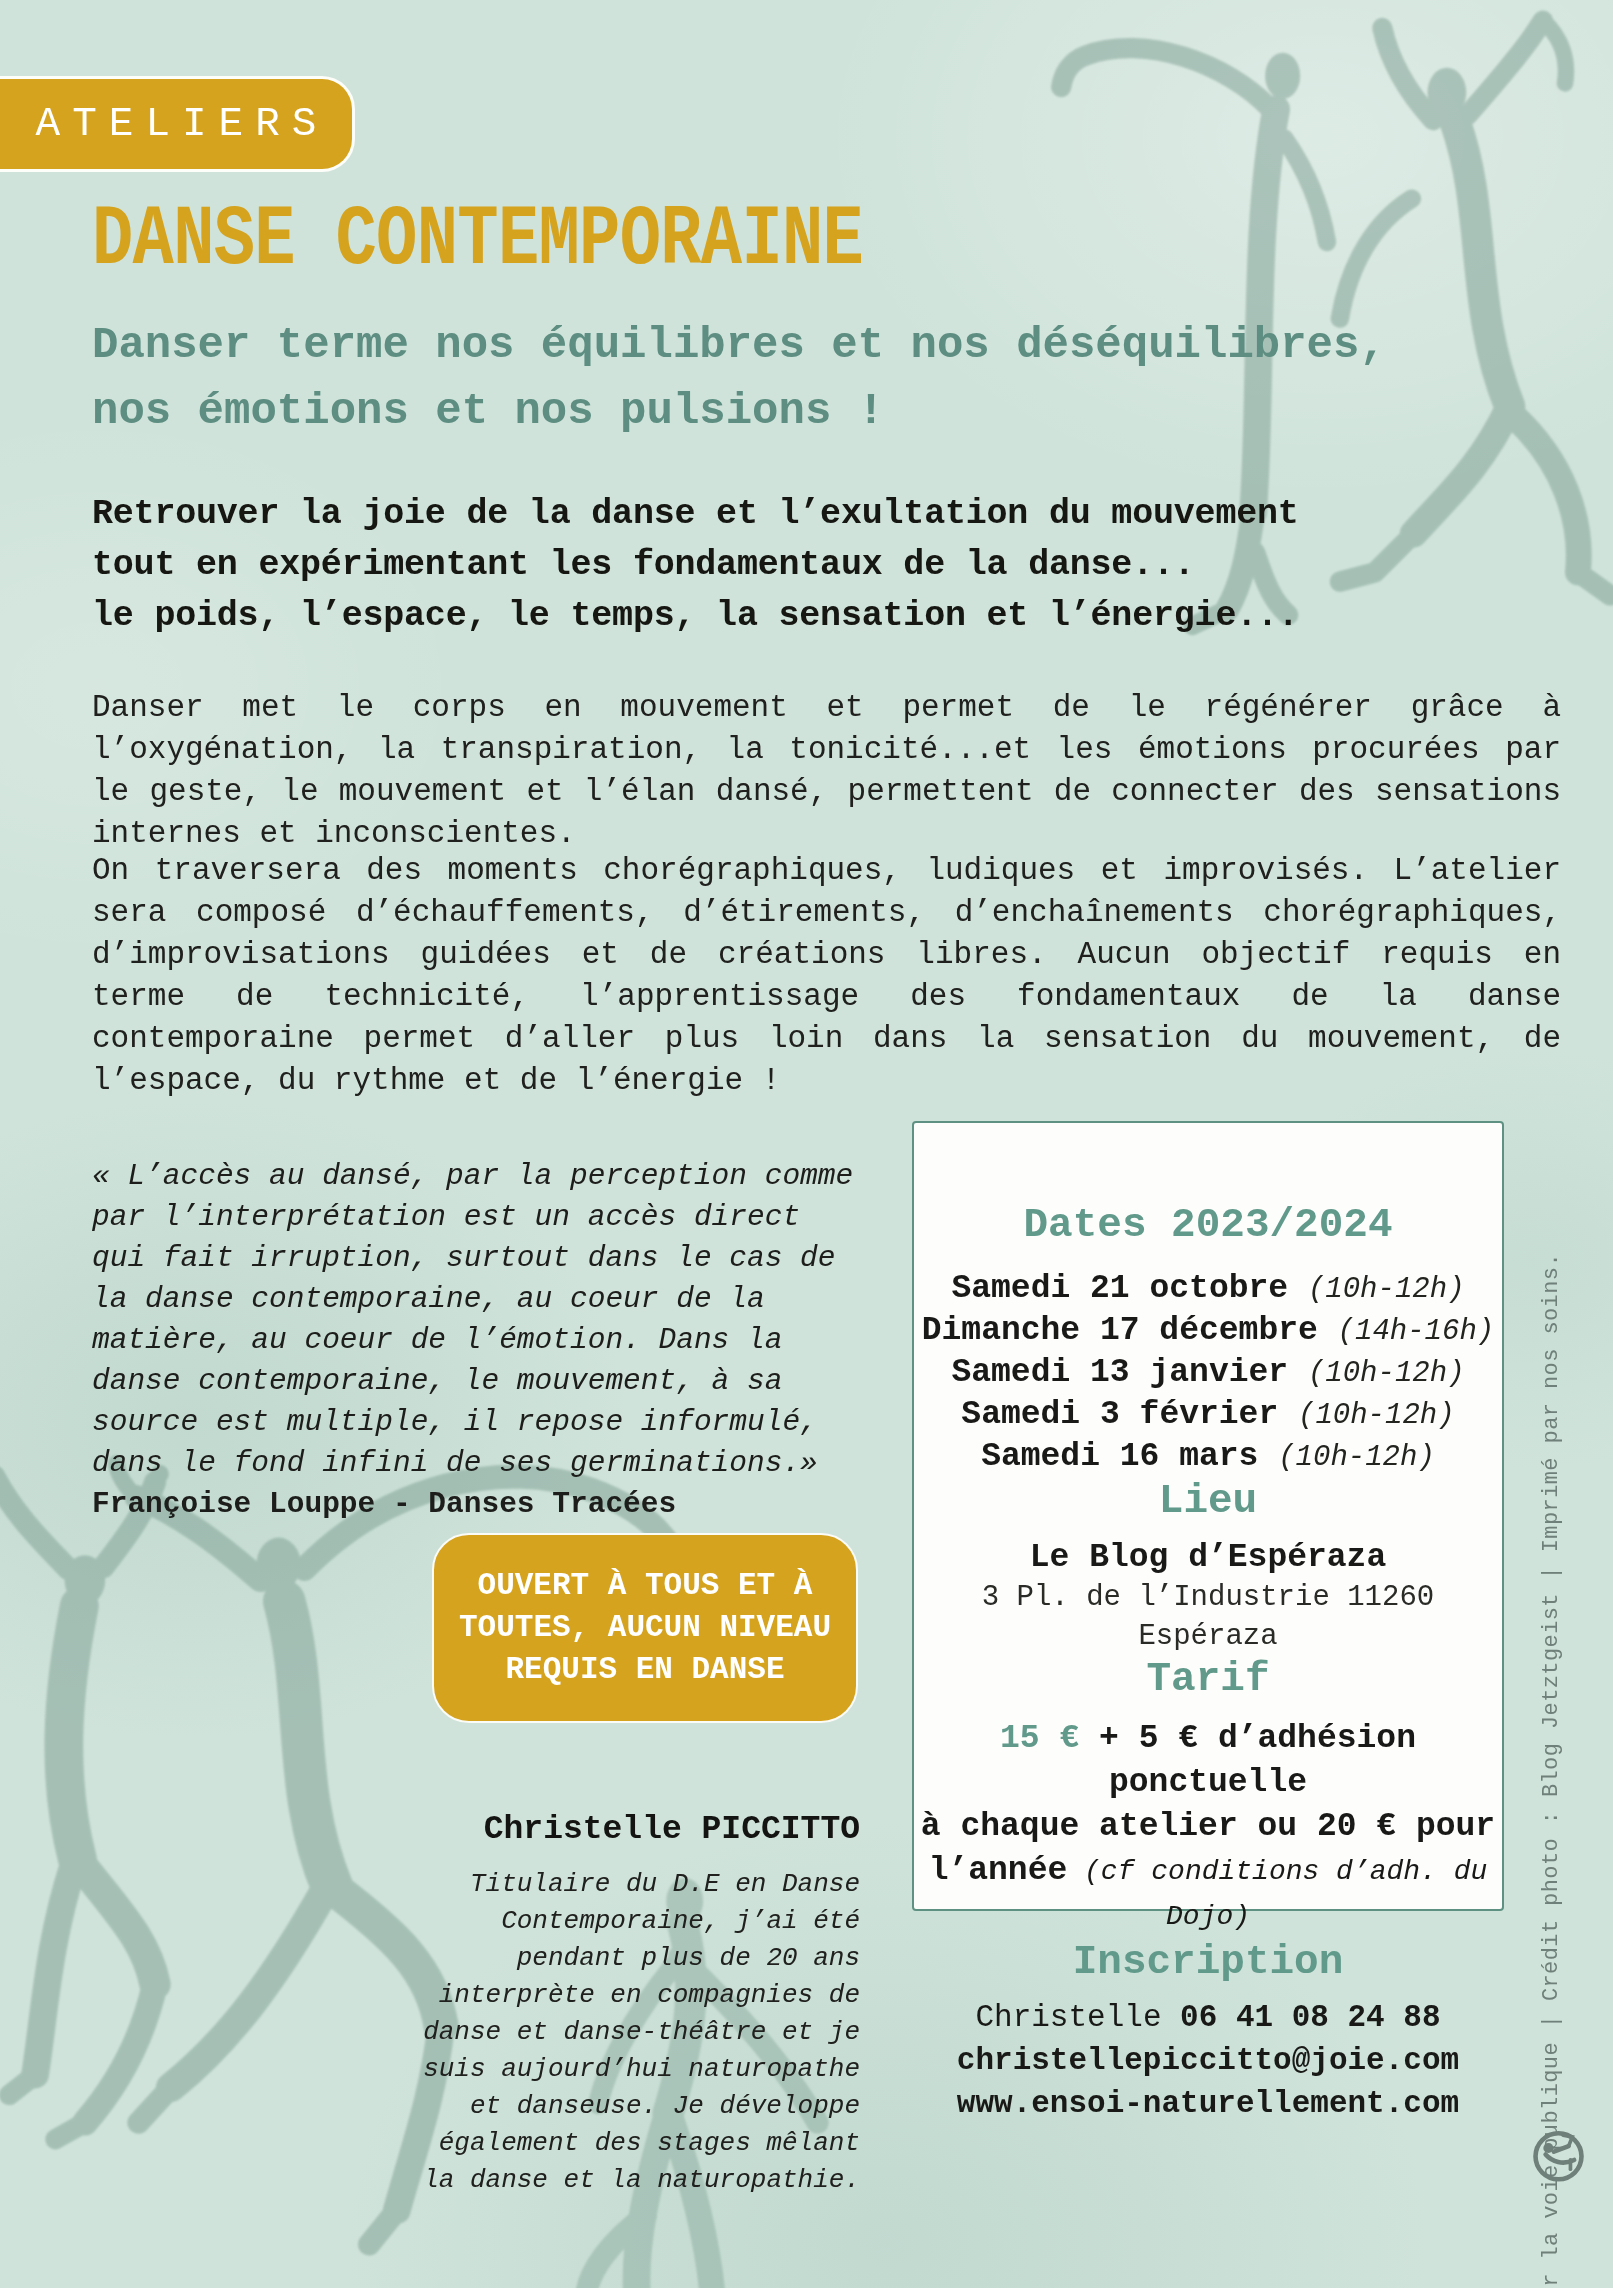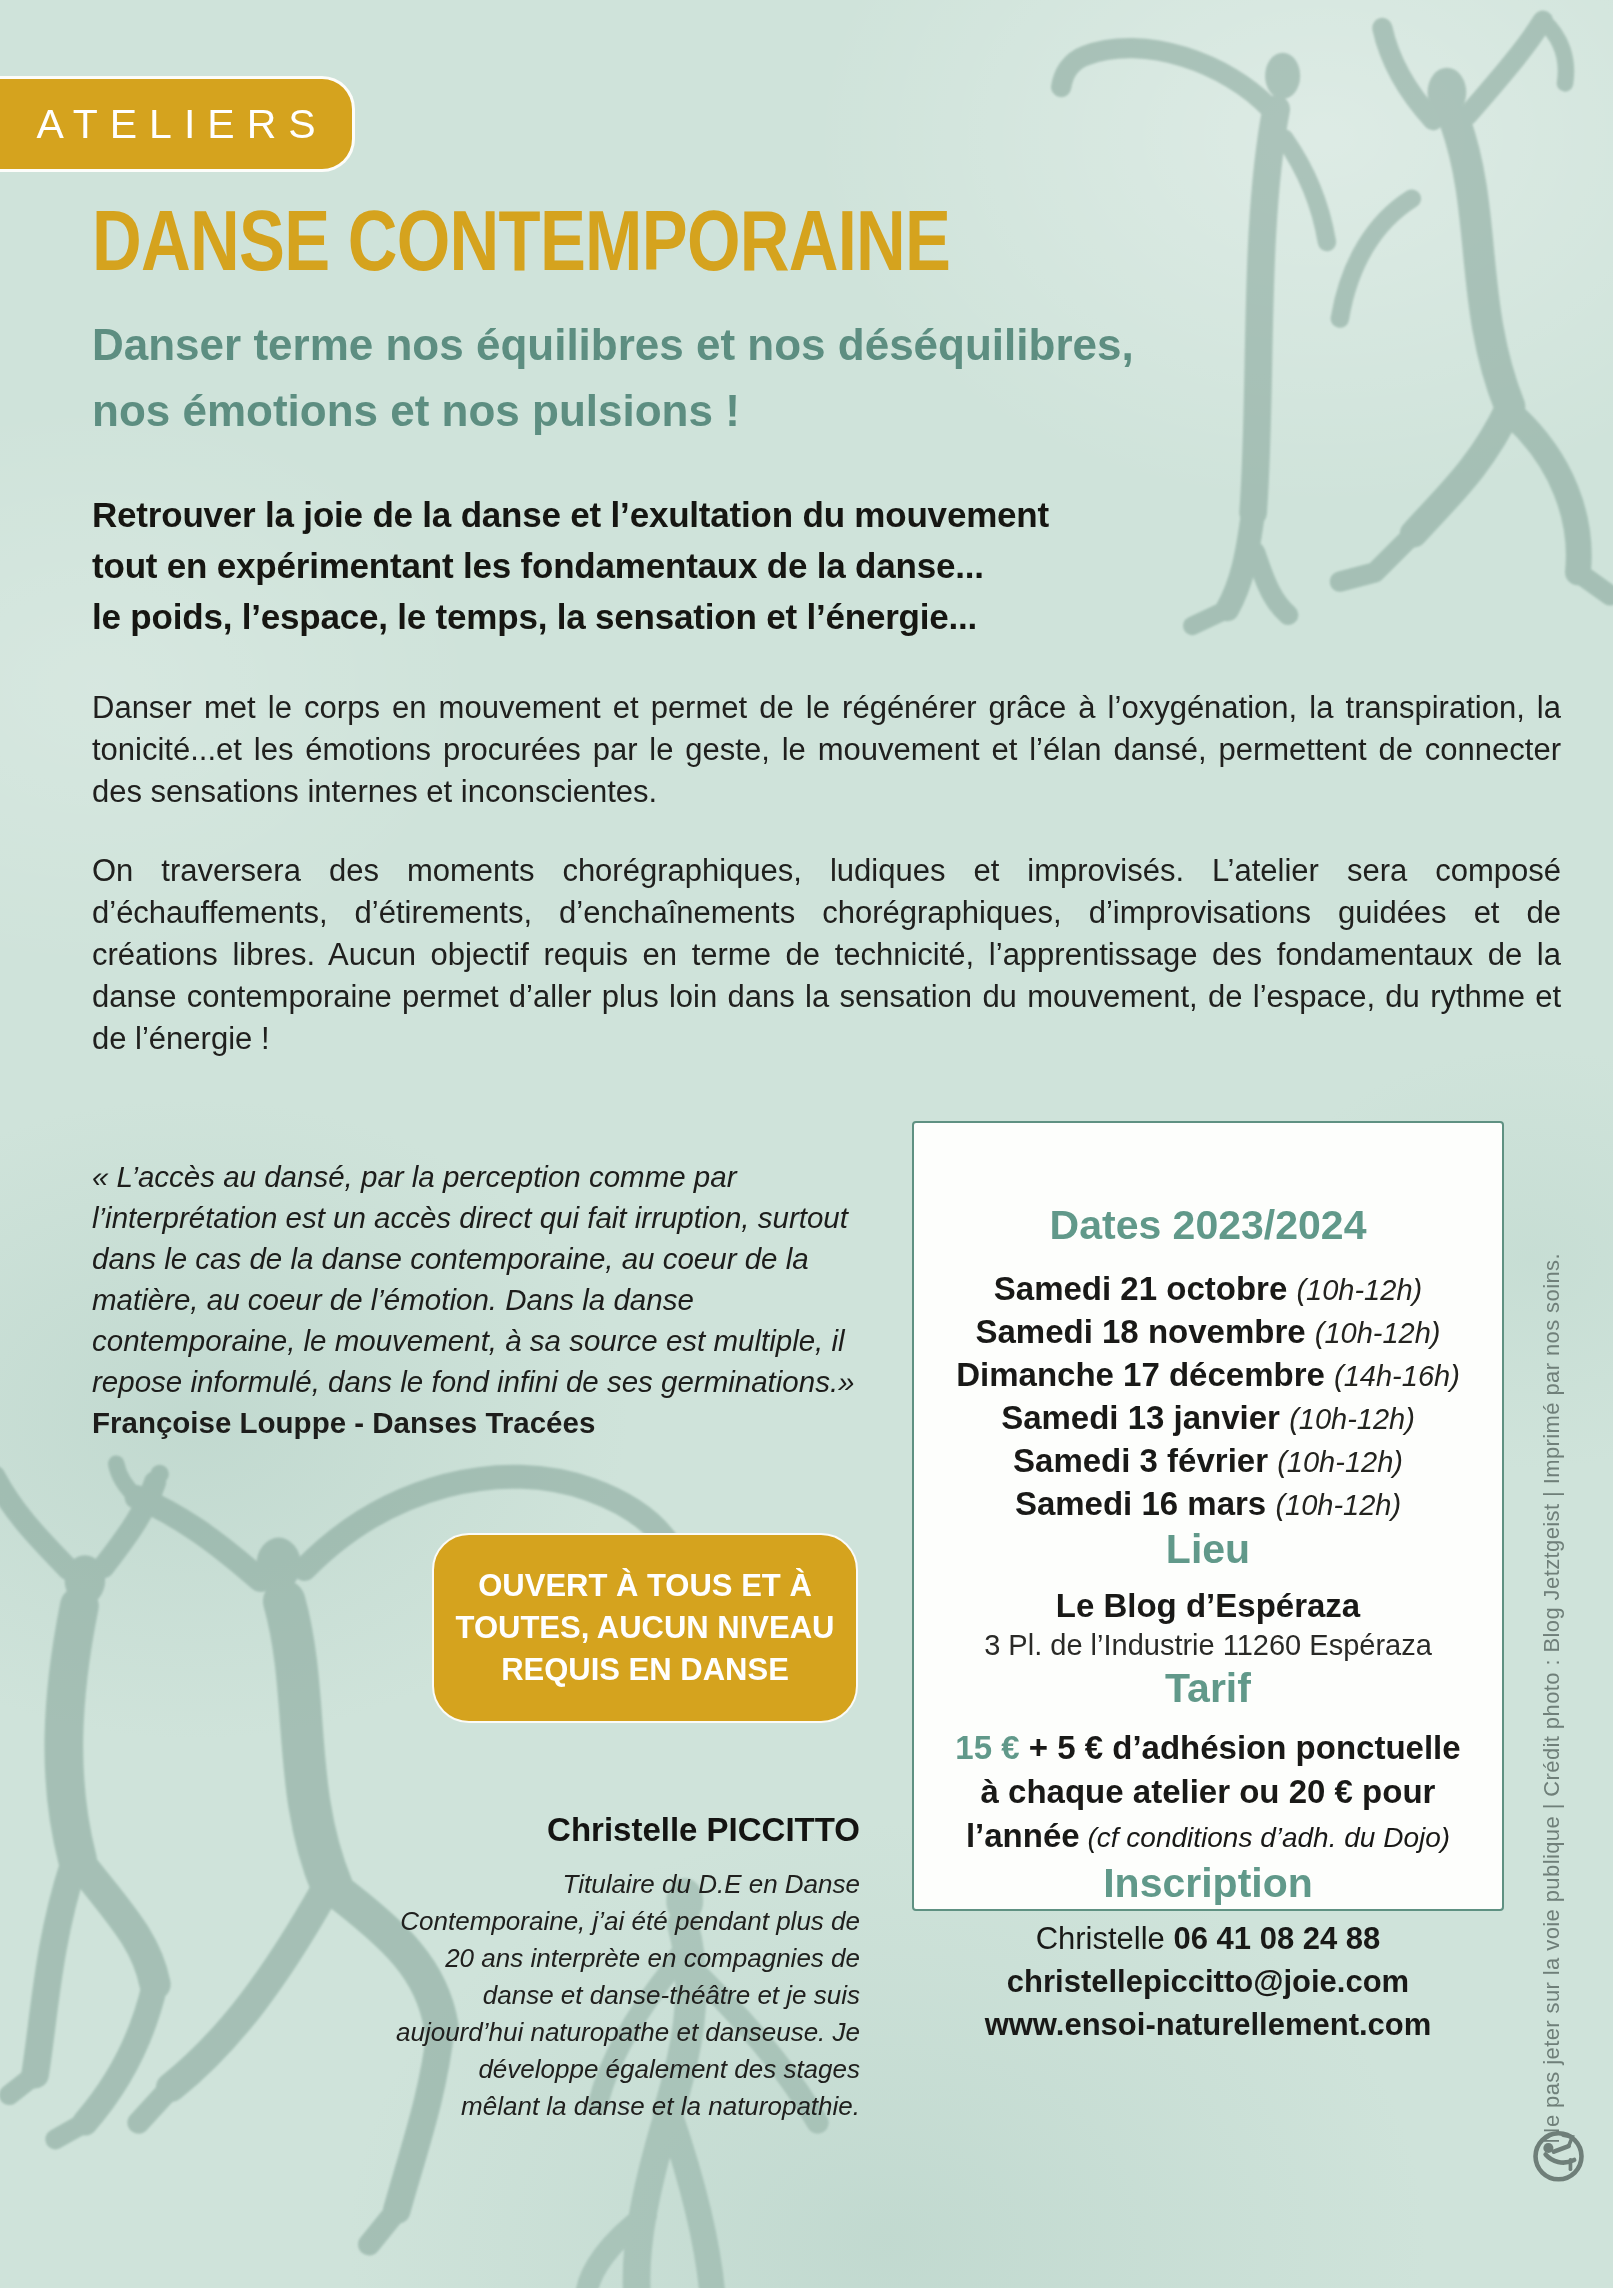--- a/index.html
+++ b/index.html
@@ -1,18 +1,18 @@
 <!DOCTYPE html>
 <html lang="fr" style="font-size:14.8px"><head>
 <meta charset="utf-8">
 <style>
   html,body { margin:0; padding:0; background:#8fa39b; }
   .page {
     position:relative; width:1613px; height:2289px; overflow:hidden;
-    font-family:Liberation Sans, sans-serif;
+    font-family:Liberation Mono, monospace;
     background-color:#cfe3da;
     background-image:
       radial-gradient(ellipse 831px 600px at 82% 6%, rgba(255,255,255,0.30), rgba(255,255,255,0) 62%),
       radial-gradient(ellipse 646px 480px at 6% 30%, rgba(255,255,255,0.16), rgba(255,255,255,0) 60%),
       radial-gradient(ellipse 701px 517px at 12% 62%, rgba(168,199,188,0.35), rgba(168,199,188,0) 62%),
       radial-gradient(ellipse 831px 646px at 55% 98%, rgba(165,197,186,0.32), rgba(165,197,186,0) 65%),
       radial-gradient(ellipse 461px 351px at 95% 55%, rgba(180,209,198,0.30), rgba(180,209,198,0) 60%);
   }
   .decor-svg { position:absolute; left:0; top:0; width:1613px; height:2289px; z-index:0; }
 
@@ -206,21 +206,20 @@
   <div class="instructor">
     <div class="name">Christelle PICCITTO</div>
     <div class="bio">Titulaire du D.E en Danse Contemporaine, j’ai été pendant plus de 20 ans interprète en compagnies de danse et danse-théâtre et je suis aujourd’hui naturopathe et danseuse. Je développe également des stages mêlant la danse et la naturopathie.</div>
   </div>
 
   <div class="card">
     <div class="card-inner">
       <h2>Dates 2023/2024</h2>
       <div class="dates-list">
         <div class="date-row"><span>Samedi 21 octobre </span><span class="date-time">(10h-12h)</span></div>
-        <div class="date-row"><span>Samedi 18 novembre </span><span class="date-time">(10h-12h)</span></div>
         <div class="date-row"><span>Dimanche 17 décembre </span><span class="date-time">(14h-16h)</span></div>
         <div class="date-row"><span>Samedi 13 janvier </span><span class="date-time">(10h-12h)</span></div>
         <div class="date-row"><span>Samedi 3 février </span><span class="date-time">(10h-12h)</span></div>
         <div class="date-row"><span>Samedi 16 mars </span><span class="date-time">(10h-12h)</span></div>
       </div>
 
       <h2 class="lieu-h">Lieu</h2>
       <div class="venue-name">Le Blog d’Espéraza</div>
       <div class="venue-addr">3 Pl. de l’Industrie 11260 Espéraza</div>
 

